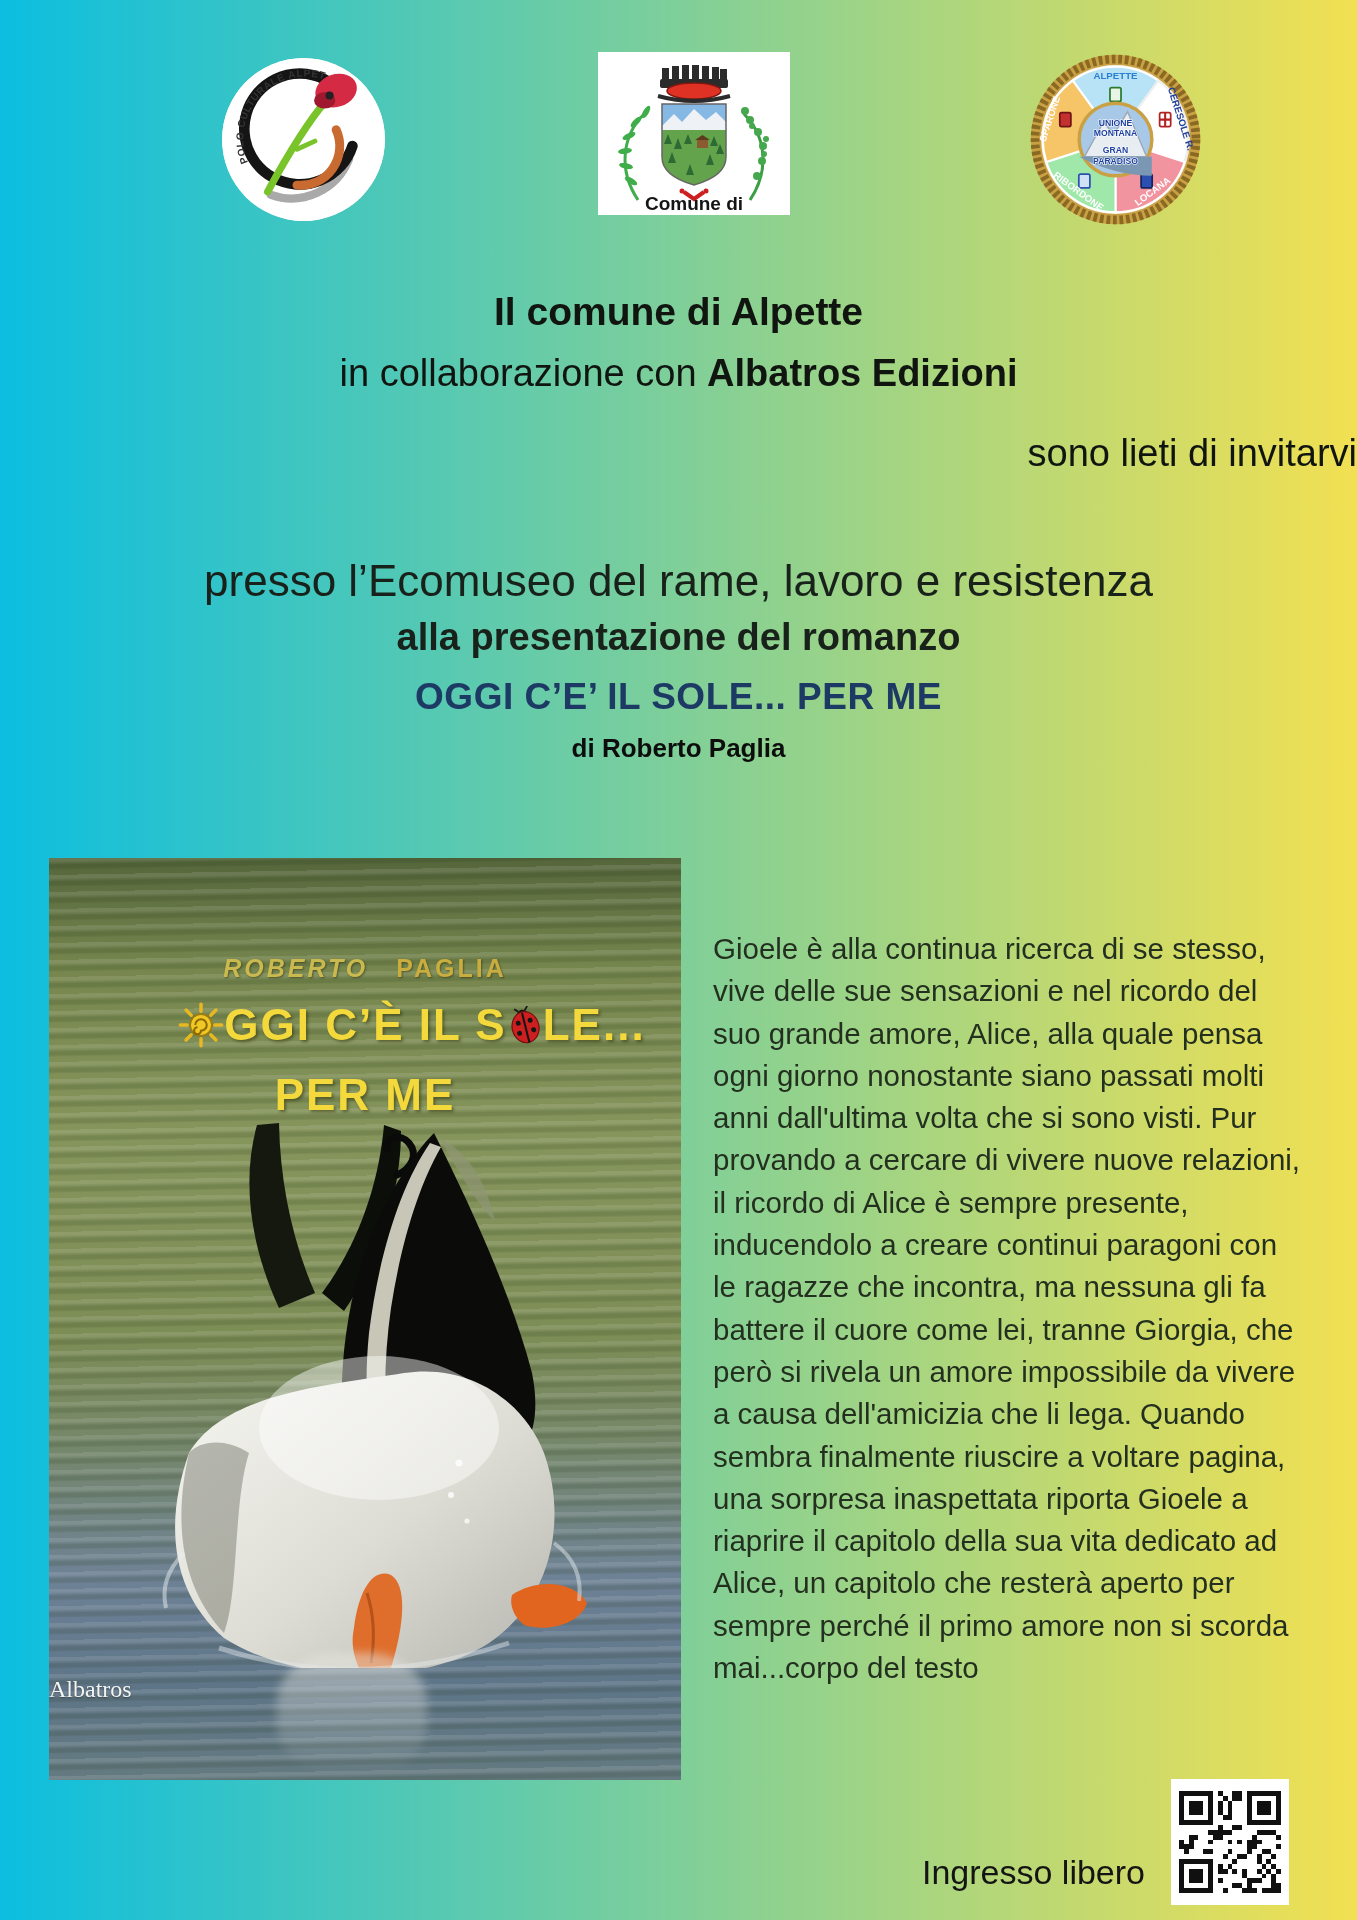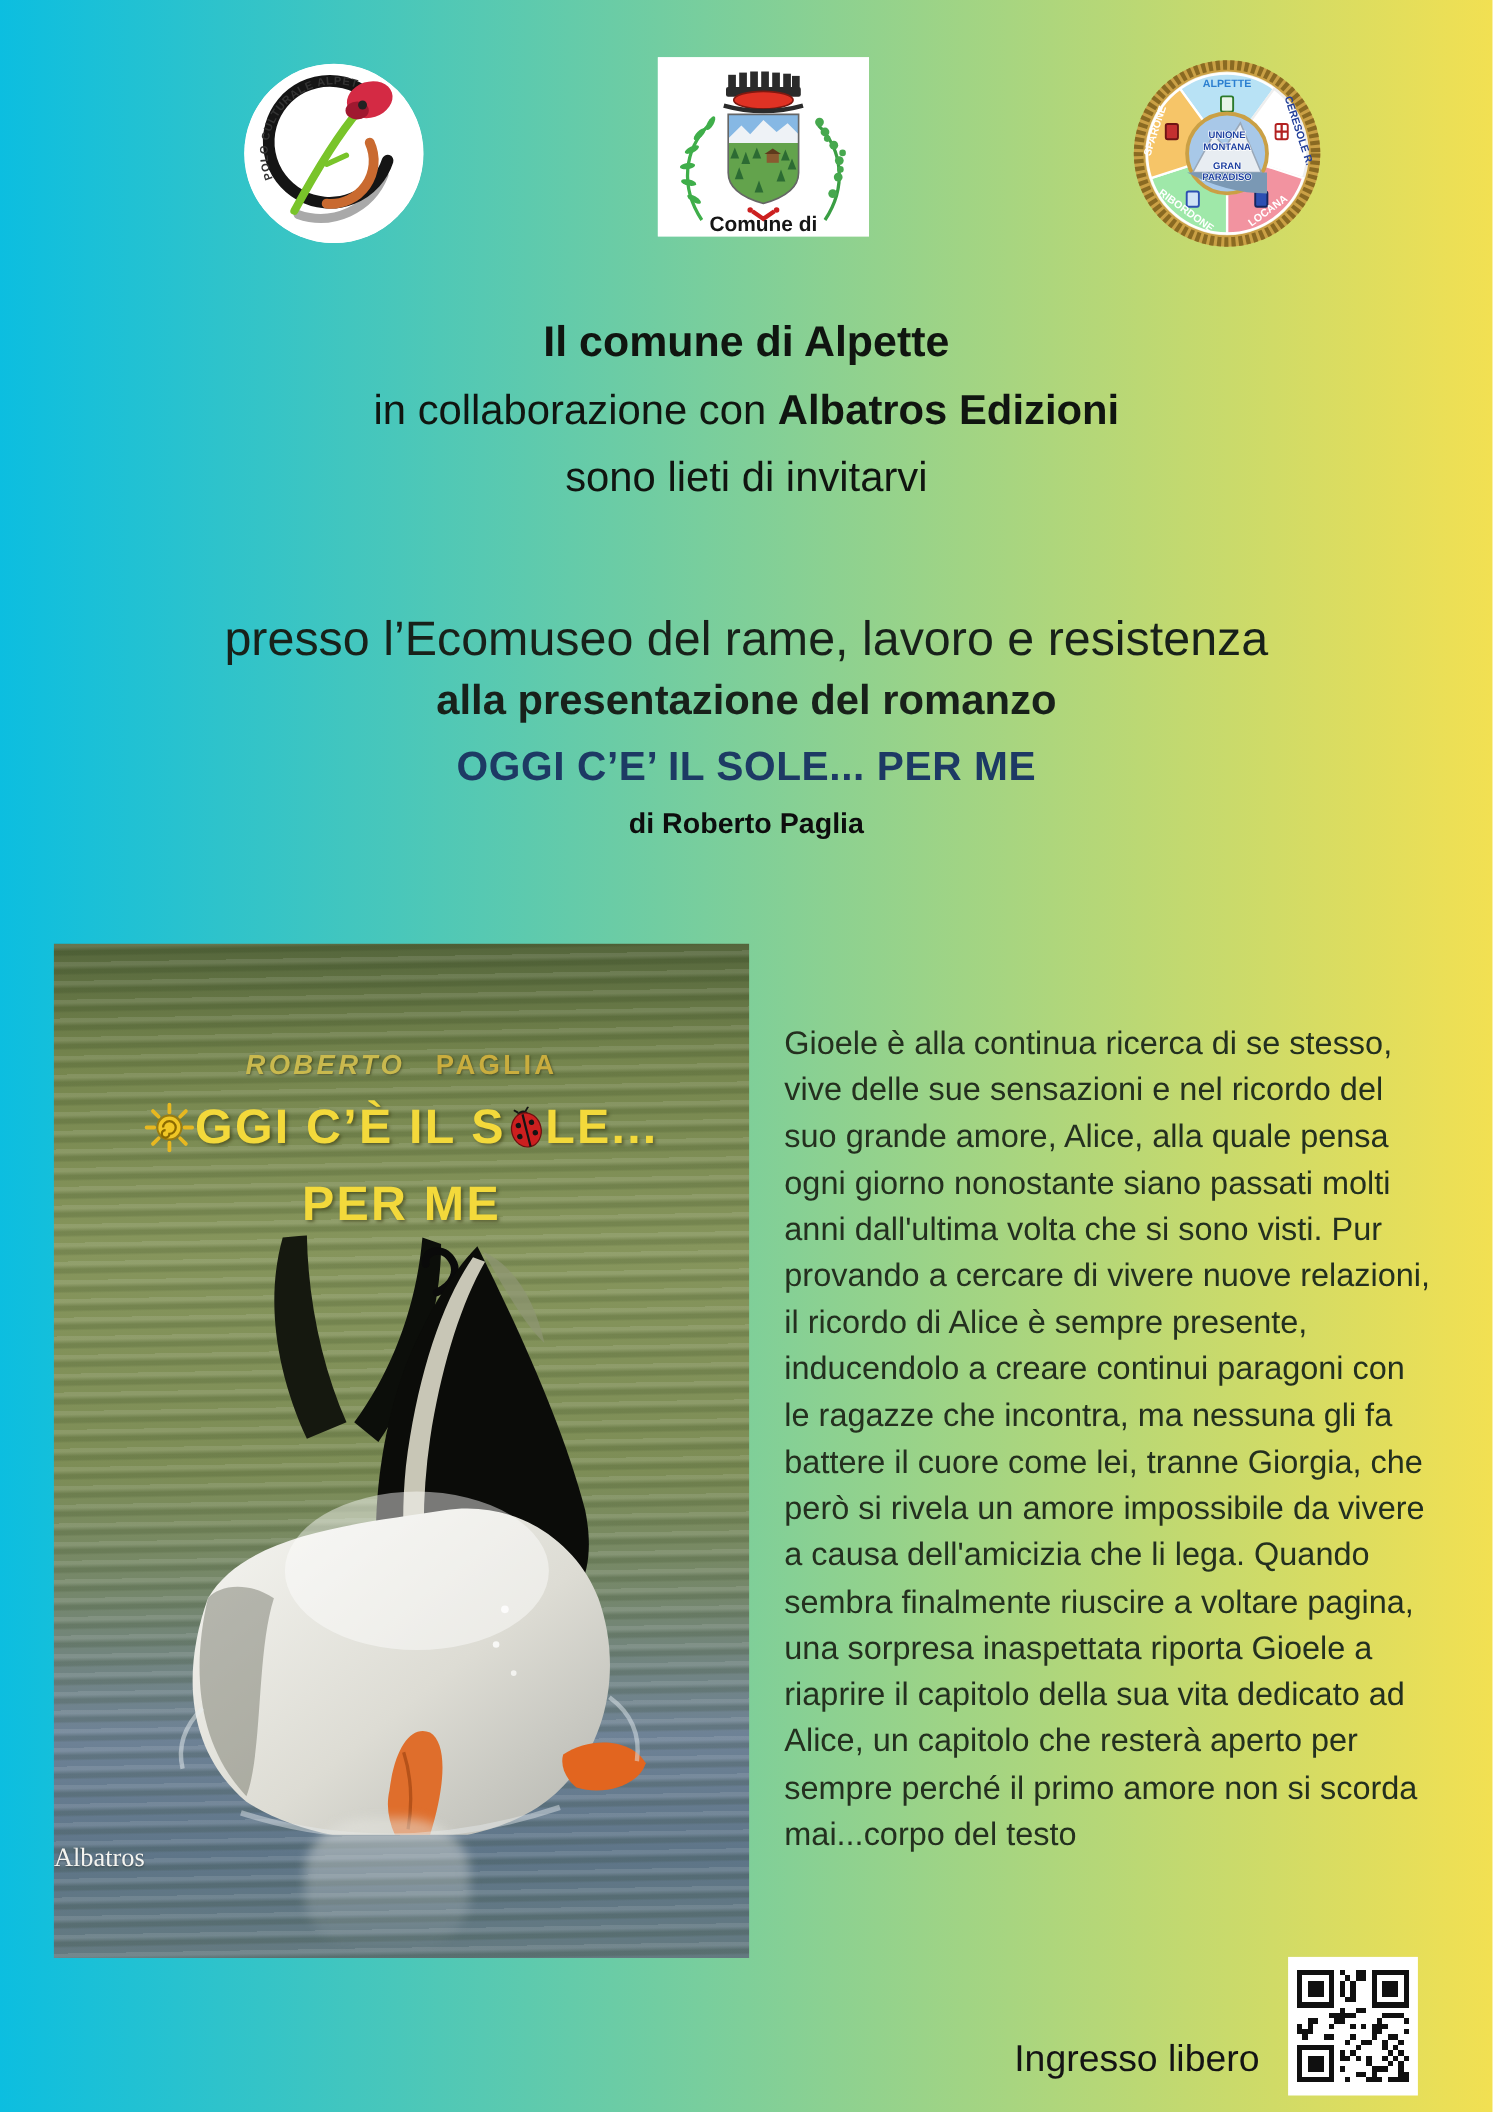--- a/index.html
+++ b/index.html
@@ -13,40 +13,40 @@
   .logo { position:absolute; }
   .logo-polo { left:222px; top:58px; width:163px; height:163px; border-radius:50%; background:#fff; overflow:hidden; }
   .logo-comune { left:598px; top:52px; width:192px; height:163px; background:#fff; }
   .logo-unione { left:1028px; top:53px; width:175px; height:173px; border-radius:50%; }
   .logo svg { width:100%; height:100%; display:block; }
   
   .line { position:absolute; left:0; width:100%; text-align:center; color:#101510; line-height:1.15; }
   .inv-1 { top:290px; font-size:39px; font-weight:bold; }
   .inv-2 { top:352px; font-size:38px; }
   .inv-2 b { font-weight:bold; }
-  .inv-3 { top:413px; font-size:38px; }
+  .inv-3 { top:432px; font-size:38px;text-align:right; }
   .inv-date { top:468px; font-size:57px; font-weight:bold; color:#1d3a64; }
   .inv-venue { top:556px; font-size:44px; color:#18211a; }
   .inv-event { top:616px; font-size:38px; font-weight:bold; color:#18211a; }
   .inv-title { top:676px; font-size:37px; font-weight:bold; color:#1d3a64; letter-spacing:.5px; }
   .inv-author { top:734px; font-size:26px; font-weight:bold; color:#0d0d0d; }
   
   .book-cover {
     position:absolute; left:49px; top:858px; width:632px; height:922px; overflow:hidden;
     background:
       repeating-linear-gradient(179deg, rgba(255,255,255,.10) 0 3px, rgba(25,45,12,.14) 7px 10px, rgba(255,255,255,0) 12px 17px),
       linear-gradient(180deg,#55663c 0%,#76864e 12%,#86955c 30%,#7d8d56 52%,#75876b 64%,#6e8296 78%,#5e7588 90%,#647a80 100%);
   }
   .cover-author { position:absolute; top:96px; left:0; width:100%; text-align:center;
     font-size:25px; letter-spacing:3px; color:#c9b94e; text-shadow:1px 1px 2px rgba(40,40,10,.5); }
   .cover-author .a1 { font-weight:600; font-style:italic; }
   .cover-author .a2 { font-weight:800; margin-left:18px; color:#c9ad3e; }
   .cover-title-row { position:absolute; left:0; width:100%; display:flex; justify-content:center; align-items:center;
     font-weight:bold; font-size:44px; color:#f3d93b; text-shadow:2px 2px 3px rgba(45,45,5,.5); letter-spacing:2px; }
-  .ct-1 { top:142px; }
+  .ct-1 { top:142px;margin-left:47px; }
   .ct-2 { top:212px; }
   .cover-title-row svg { display:block; }
   .duck-svg { position:absolute; left:80px; top:265px; width:470px; height:545px; }
   .duck-reflection { position:absolute; left:228px; top:795px; width:150px; height:120px;
     background:linear-gradient(180deg, rgba(230,230,224,.55), rgba(230,230,224,0)); filter:blur(5px); border-radius:40%; }
   .cover-publisher { position:absolute; top:818px; left:0; width:100%; text-align:left;
     font-family:"Liberation Serif", serif; font-size:24px; color:#f4f4f0; text-shadow:0 1px 2px rgba(0,0,0,.4); }
   
   .synopsis { position:absolute; left:713px; top:928px; width:594px;
     font-size:29.5px; line-height:42.3px; color:#24301f; }

